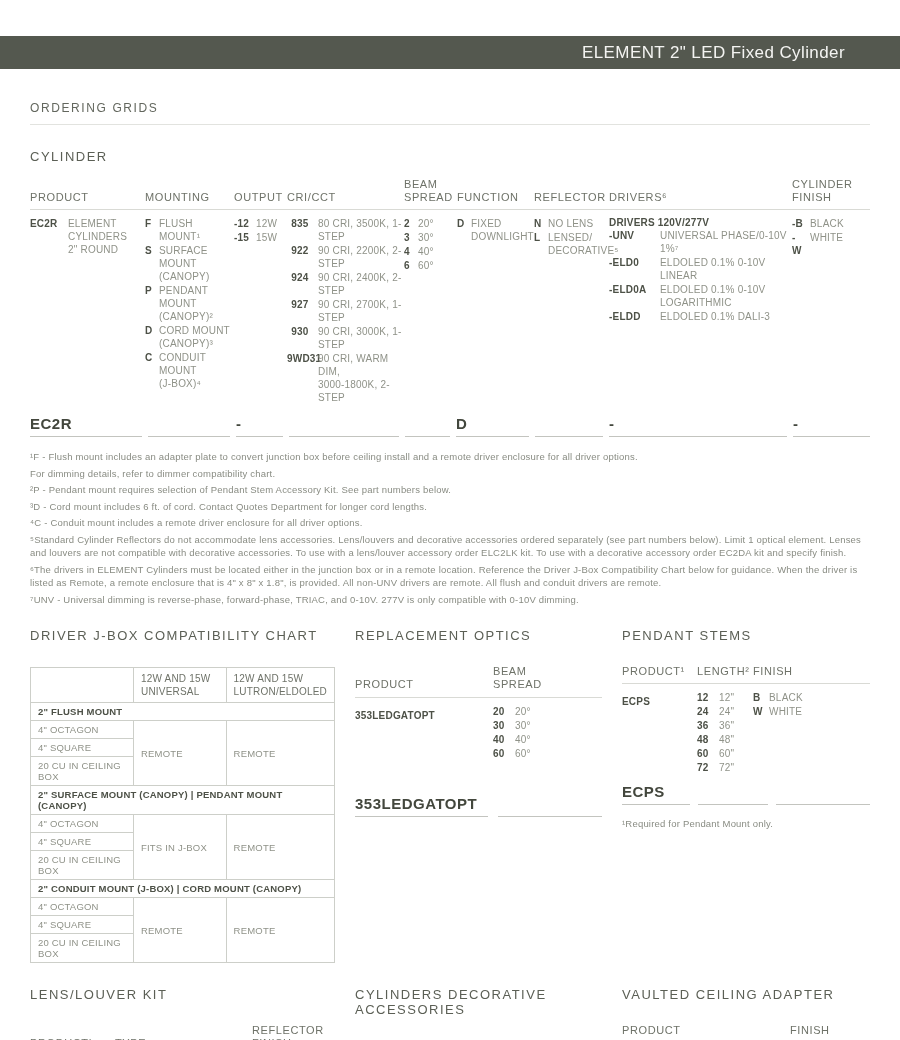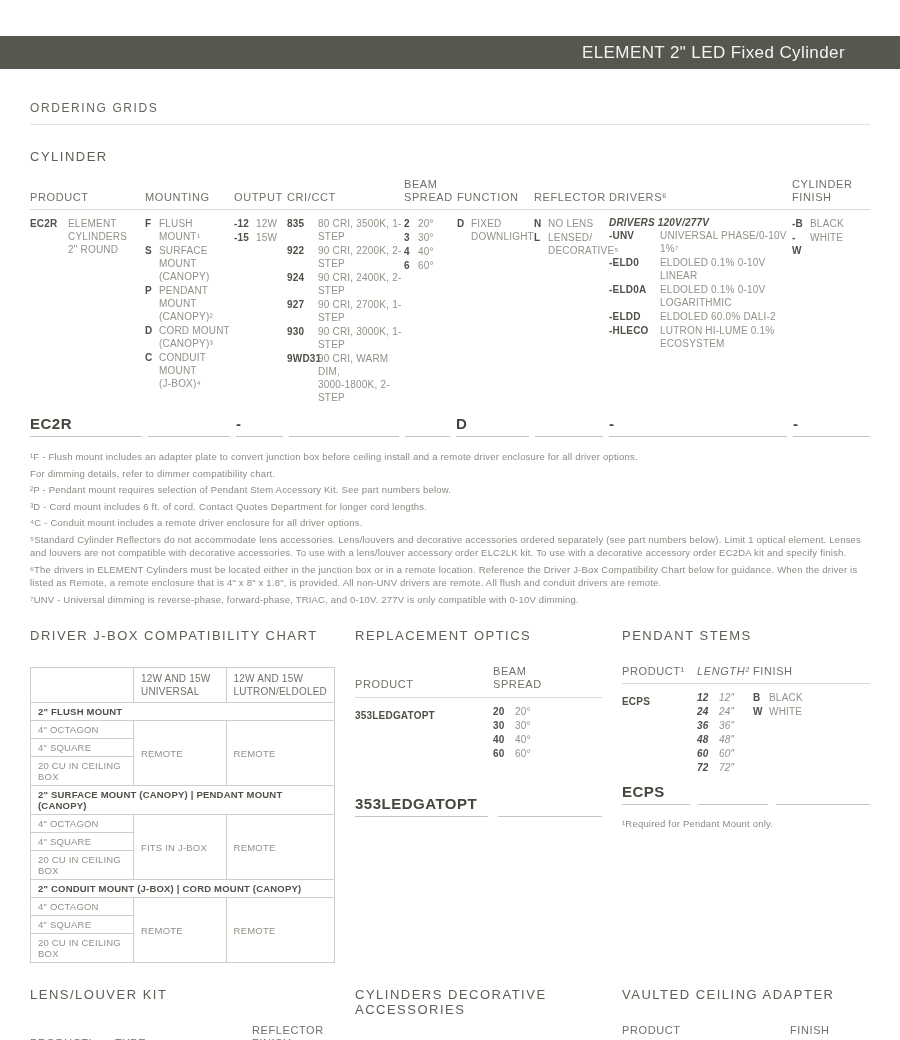--- a/index.html
+++ b/index.html
@@ -21,22 +21,22 @@
   .cyl-title { margin-top:24px; }
   .cyl-grid { display:grid; grid-template-columns:115px 89px 53px 117px 53px 77px 75px 183px 78px; }
   .th { font-size:11px; color:#6e7268; letter-spacing:0.6px; display:flex; align-items:flex-end; padding-bottom:5px; border-bottom:1px solid #d9dad5; white-space:pre-line; line-height:1.2; }
   .cyl-grid.head { margin-top:14px; }
   .cyl-grid.body > div { padding-top:7px; }
 
   .pair { display:flex; font-size:10px; line-height:1.3; margin-bottom:1px; }
   .pair .code { flex:0 0 auto; margin-right:5px; }
   .code { font-weight:bold; color:#4d5147; letter-spacing:0.2px; }
   .desc { color:#8f9288; white-space:pre-line; letter-spacing:0.2px; }
-  .cw12 { width:11px; } .cw14 { width:13px; } .cw10 { width:9px; } .cw18 { width:17px; } .cw28 { width:26px; } .cw34 { width:33px; } .cw46 { width:46px; }
-  .drv-head { font-size:10px; margin-bottom:1px;font-style:italic; }
+  .cw12 { width:11px; } .cw14 { width:13px; } .cw10 { width:9px; } .cw18 { width:17px; } .cw28 { width:26px;text-align:center; } .cw34 { width:33px; } .cw46 { width:46px; }
+  .drv-head { font-size:10px; margin-bottom:1px; }
 
   
   .fill { display:flex; align-items:flex-end; margin-top:10px; }
   .fill .seg { border-bottom:1px solid #c3c4bf; height:22px; font-size:15px; font-weight:bold; color:#43473d; letter-spacing:0.5px; }
   .fill.main { gap:6px; }
   .fill.main .seg:last-child { flex:1; }
 
   .footnotes { margin-top:13px; }
   .fn { font-size:9.5px; color:#898c83; line-height:1.42; letter-spacing:0.2px; margin-bottom:3px; }
 
@@ -58,21 +58,21 @@
 
   
   .mini-head { display:flex; border-bottom:1px solid #d9dad5; padding-bottom:5px; margin-top:22px; }
   .mini-head .th2 { font-size:11px; color:#6e7268; letter-spacing:0.6px; white-space:pre-line; line-height:1.2; display:flex; align-items:flex-end; }
   .mini-body { display:flex; padding-top:7px; }
 
   .fn-block { margin-top:12px; }
 
   
   .opt-c1 { width:138px; } .opt-c2 { flex:1; }
-  .stm-c1 { width:75px; } .stm-c2 { width:56px;font-style:italic; } .stm-c3 { flex:1; }
+  .stm-c1 { width:75px; } .stm-c2 { width:56px; } .stm-c3 { flex:1; }
   .lk-c1 { width:85px; } .lk-c2 { width:137px; } .lk-c3 { flex:1; }
   .da-c1 { width:75px; } .da-c2 { flex:1; }
   .va-c1 { width:168px; } .va-c2 { flex:1; }
 
   .fill.gap8 { gap:8px; }
   .fill.gap10 { gap:10px; }
 </style>
 </head>
 <body>
 
@@ -226,25 +226,21 @@
           <div class="pair">
               <span class="code cw46">-ELD0</span>
               <span class="desc">ELDOLED 0.1% 0-10V LINEAR</span>
             </div>
           <div class="pair">
               <span class="code cw46">-ELD0A</span>
               <span class="desc">ELDOLED 0.1% 0-10V LOGARITHMIC</span>
             </div>
           <div class="pair">
               <span class="code cw46">-ELDD</span>
-              <span class="desc">ELDOLED 60.0% DALI-2</span>
-            </div>
-          <div class="pair">
-              <span class="code cw46">-HLECO</span>
-              <span class="desc">LUTRON HI-LUME 0.1% ECOSYSTEM</span>
+              <span class="desc">ELDOLED 0.1% DALI-3</span>
             </div>
         </div>
 
         <div>
           <div class="pair">
               <span class="code cw14">-B</span>
               <span class="desc">BLACK</span>
             </div>
           <div class="pair">
               <span class="code cw14">-W</span>

